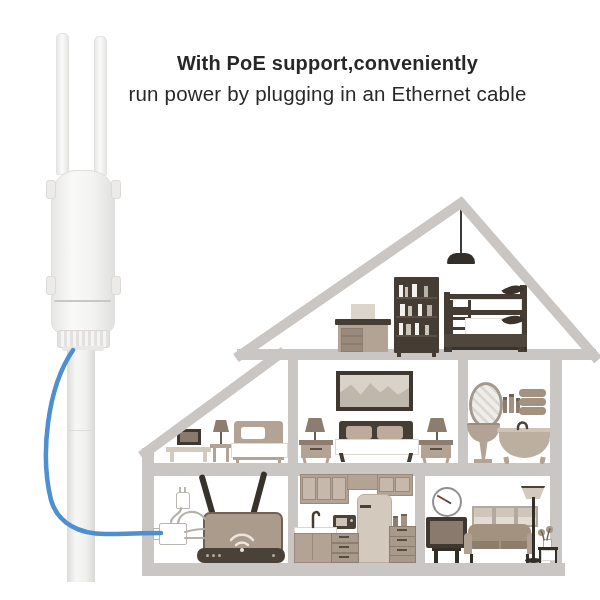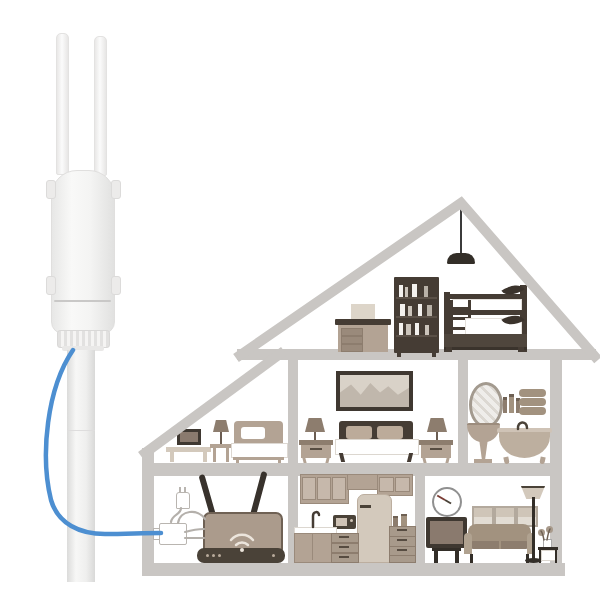--- a/index.html
+++ b/index.html
@@ -21,20 +21,22 @@
   .drawer{position:absolute;background:#a89a8b;border:1px solid #8d7d6e;}
   .handle{position:absolute;background:#574c41;height:2px;}
   svg.overlay{position:absolute;left:0;top:0;pointer-events:none;}
 </style>
 </head>
 <body>
 
 <div class="stage">
 
   <div class="header">
+    <div class="h-line1">With PoE support,conveniently</div>
+    <div class="h-line2">run power by plugging in an Ethernet cable</div>
   </div>
 
   <div>
     <div class="abs" style="left:56px;top:33px;width:11px;height:140px;background:linear-gradient(90deg,#e9e8e7,#fbfbfb 45%,#e7e6e5);border:1px solid #e3e2e1;border-radius:5px 5px 2px 2px;"></div>
     <div class="abs" style="left:94px;top:36px;width:11px;height:138px;background:linear-gradient(90deg,#e9e8e7,#fbfbfb 45%,#e7e6e5);border:1px solid #e3e2e1;border-radius:5px 5px 2px 2px;"></div>
     <div class="abs" style="left:51px;top:170px;width:62px;height:162px;background:linear-gradient(90deg,#e7e7e6 0%,#f9f9f8 32%,#f4f4f3 62%,#e1e1e0 100%);border:1px solid var(--device-edge,#e0dfde);border-radius:26px 26px 12px 12px;"></div>
     <div class="abs" style="left:46px;top:180px;width:8px;height:17px;background:#ecebea;border:1px solid #dcdbda;border-radius:3px;"></div>
     <div class="abs" style="left:111px;top:180px;width:8px;height:17px;background:#ecebea;border:1px solid #dcdbda;border-radius:3px;"></div>
     <div class="abs" style="left:46px;top:276px;width:8px;height:17px;background:#ecebea;border:1px solid #dcdbda;border-radius:3px;"></div>
     <div class="abs" style="left:111px;top:276px;width:8px;height:17px;background:#ecebea;border:1px solid #dcdbda;border-radius:3px;"></div>

